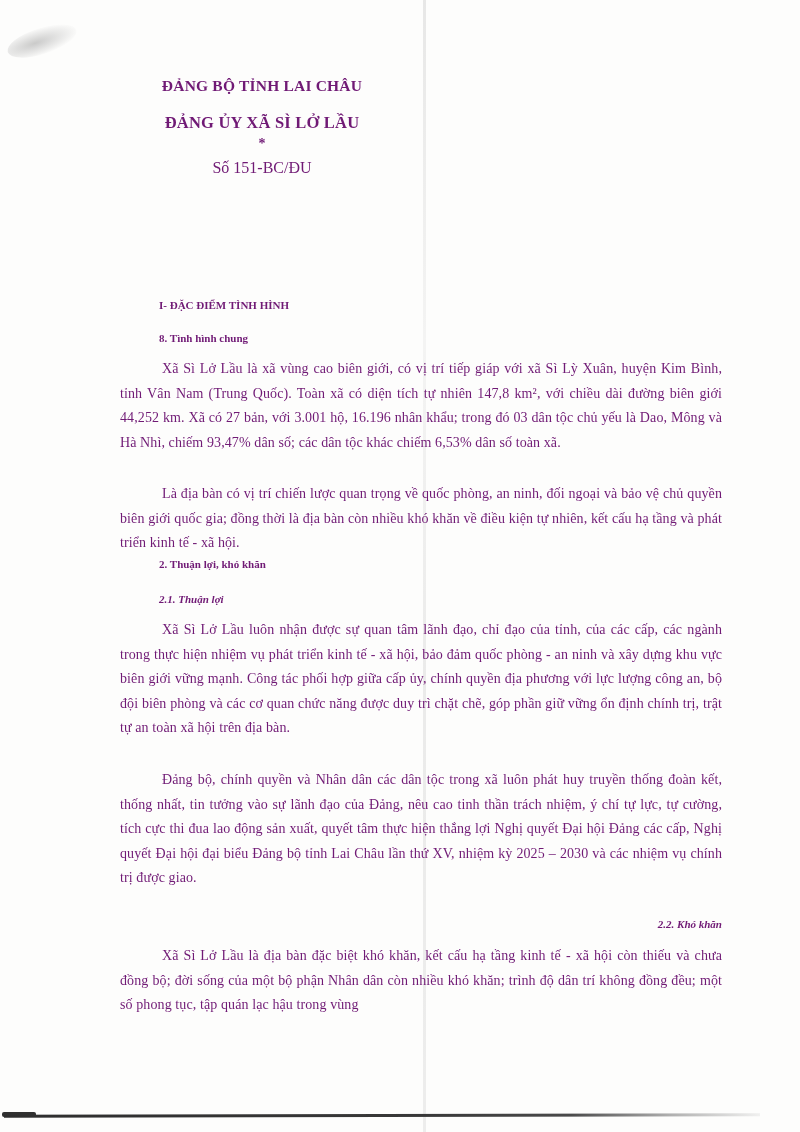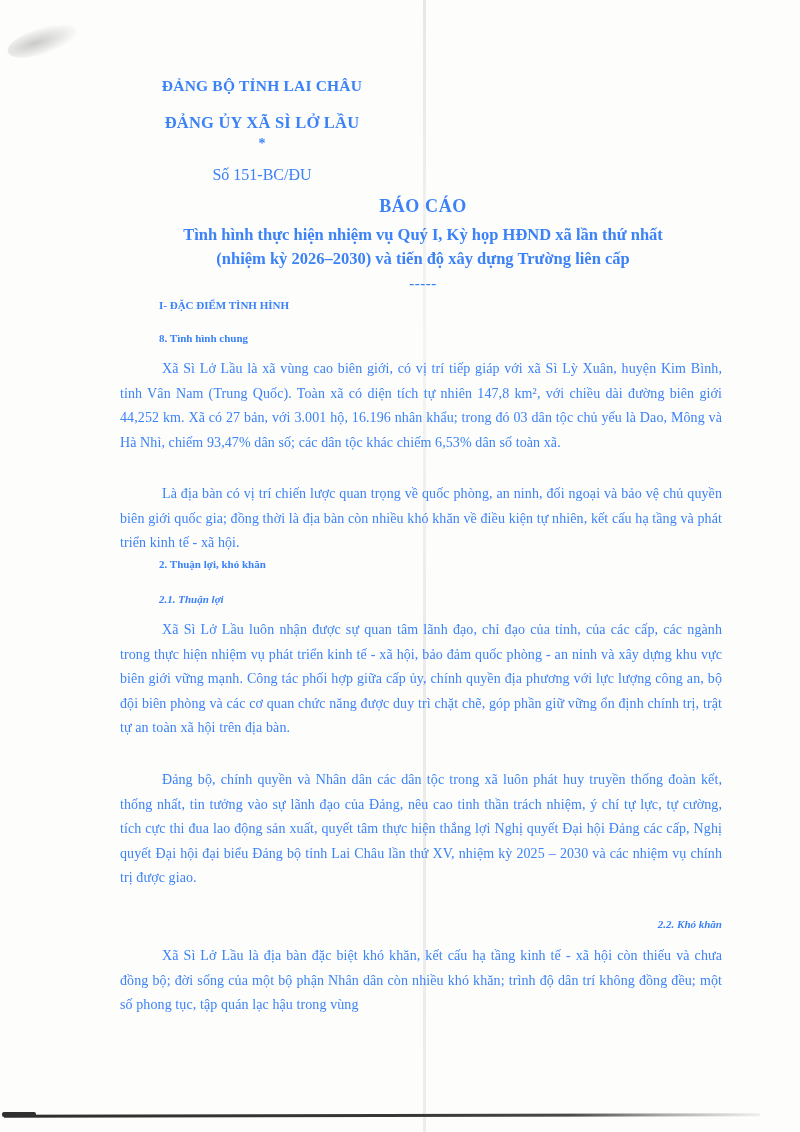--- a/index.html
+++ b/index.html
@@ -6,21 +6,21 @@
   html,body { width:800px; height:1132px; }
   body {
     font-family:"Liberation Serif","DejaVu Serif",serif;
     background:#f7f6f4;
     overflow:hidden;
   }
   .page {
     position:relative;
     width:800px; height:1132px;
     background:#fdfdfc;
-    color:#3b82f6;
+    color:#701a75;
   }
   
   .fold-line {
     position:absolute; left:423px; top:0; width:3px; height:1132px;
     background:linear-gradient(to bottom,
       rgba(175,175,175,0.28) 0%, rgba(190,190,190,0.14) 30%,
       rgba(170,170,170,0.22) 60%, rgba(200,200,200,0.30) 100%);
     pointer-events:none;
   }
   .corner-smudge {
@@ -41,21 +41,21 @@
     background:#303030; border-radius:2px;
   }
   
   .header-left {
     position:absolute; left:118px; top:76px; width:288px;
     text-align:center; line-height:1.25;
   }
   .org-line1 { font-weight:bold; font-size:15.5px; letter-spacing:0.2px; }
   .org-line2 { font-weight:bold; font-size:16.5px; letter-spacing:0.2px; margin-top:18px; }
   .star-sep  { font-weight:bold; font-size:14px; margin-top:1px; }
-  .doc-number{ font-size:16px; margin-top:12px; }
+  .doc-number{ font-size:16px; margin-top:5px; }
   .header-right {
     position:absolute; left:420px; top:76px; width:312px;
     text-align:center;
   }
   .national-motto {
     display:inline-block;
     font-weight:bold; font-size:15.5px; letter-spacing:0.2px;
     border-bottom:1.5px solid #222; padding:0 1px 4px;
   }
   .place-date {
@@ -105,26 +105,20 @@
   <div class="header-left">
     <div class="org-line1">ĐẢNG BỘ TỈNH LAI CHÂU</div>
     <div class="org-line2">ĐẢNG ỦY XÃ SÌ LỞ LẦU</div>
     <div class="star-sep">*</div>
     <div class="doc-number">Số 151-BC/ĐU</div>
   </div>
 
   <div class="header-right">
   </div>
 
-  <div class="title-block">
-    <div class="title-main">BÁO CÁO</div>
-    <div class="title-sub first">Tình hình thực hiện nhiệm vụ Quý I, Kỳ họp HĐND xã lần thứ nhất</div>
-    <div class="title-sub">(nhiệm kỳ 2026–2030) và tiến độ xây dựng Trường liên cấp</div>
-    <div class="title-divider">-----</div>
-  </div>
 
   <div class="doc-body">
     <div class="h-section h-sec1">I-  ĐẶC ĐIỂM TÌNH HÌNH</div>
     <div class="h-sub h-sub1">8. Tình hình chung</div>
     <p class="para p-gen1">Xã Sì Lở Lầu là xã vùng cao biên giới, có vị trí tiếp giáp với xã Sì Lỳ Xuân, huyện Kim Bình, tỉnh Vân Nam (Trung Quốc). Toàn xã có diện tích tự nhiên 147,8 km², với chiều dài đường biên giới 44,252 km. Xã có 27 bản, với 3.001 hộ, 16.196 nhân khẩu; trong đó 03 dân tộc chủ yếu là Dao, Mông và Hà Nhì, chiếm 93,47% dân số; các dân tộc khác chiếm 6,53% dân số toàn xã.</p>
     <p class="para p-gen2">Là địa bàn có vị trí chiến lược quan trọng về quốc phòng, an ninh, đối ngoại và bảo vệ chủ quyền biên giới quốc gia; đồng thời là địa bàn còn nhiều khó khăn về điều kiện tự nhiên, kết cấu hạ tầng và phát triển kinh tế - xã hội.</p>
     <div class="h-sub h-sub2">2. Thuận lợi, khó khăn</div>
     <div class="h-subsub h-sub21">2.1. Thuận lợi</div>
     <p class="para p-adv1">Xã Sì Lở Lầu luôn nhận được sự quan tâm lãnh đạo, chỉ đạo của tỉnh, của các cấp, các ngành trong thực hiện nhiệm vụ phát triển kinh tế - xã hội, bảo đảm quốc phòng - an ninh và xây dựng khu vực biên giới vững mạnh. Công tác phối hợp giữa cấp ủy, chính quyền địa phương với lực lượng công an, bộ đội biên phòng và các cơ quan chức năng được duy trì chặt chẽ, góp phần giữ vững ổn định chính trị, trật tự an toàn xã hội trên địa bàn.</p>
     <p class="para p-adv2">Đảng bộ, chính quyền và Nhân dân các dân tộc trong xã luôn phát huy truyền thống đoàn kết, thống nhất, tin tưởng vào sự lãnh đạo của Đảng, nêu cao tinh thần trách nhiệm, ý chí tự lực, tự cường, tích cực thi đua lao động sản xuất, quyết tâm thực hiện thắng lợi Nghị quyết Đại hội Đảng các cấp, Nghị quyết Đại hội đại biểu Đảng bộ tỉnh Lai Châu lần thứ XV, nhiệm kỳ 2025 – 2030 và các nhiệm vụ chính trị được giao.</p>

